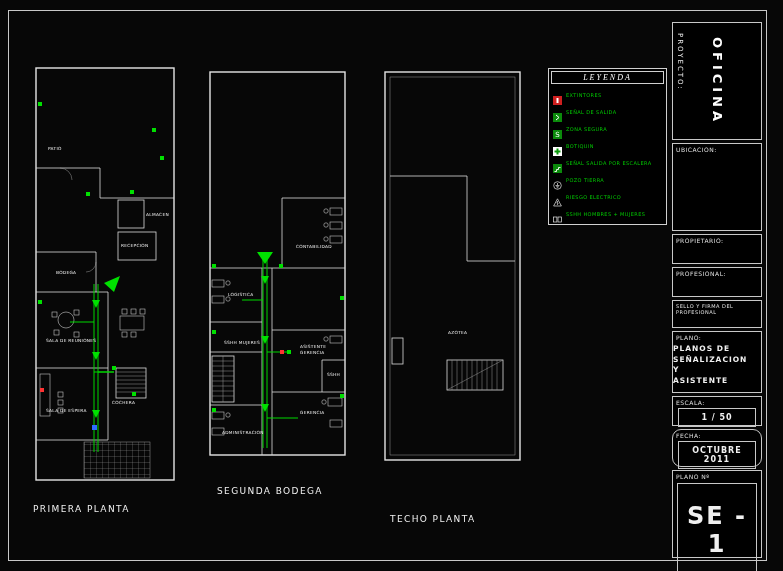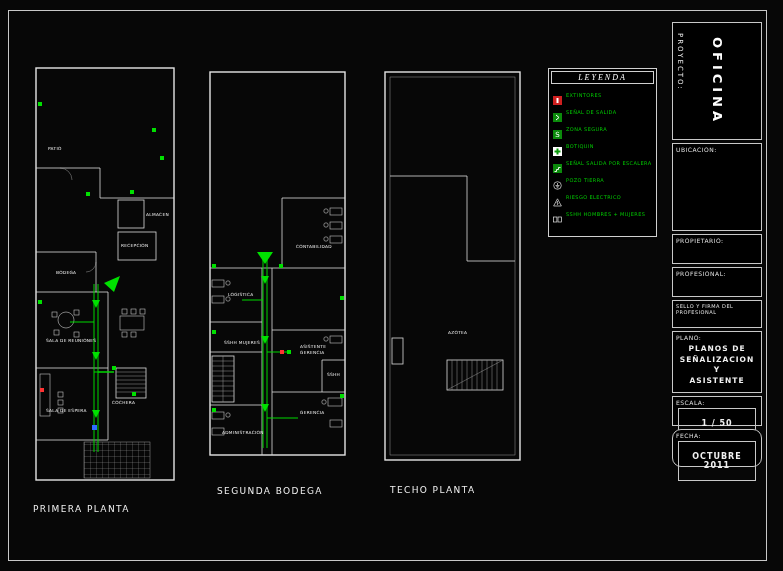--- a/index.html
+++ b/index.html
@@ -14,43 +14,43 @@
   .thin{stroke:#9a9a9a;stroke-width:0.5;fill:none;}
   .furn{stroke:#c8c8c8;stroke-width:0.6;fill:none;}
   .route{stroke:#00d800;stroke-width:1;fill:none;}
   .sign{fill:#00e000;}
   .danger{fill:#ff3232;}
   .roomlabel{fill:#f0f0f0;font-size:4.3px;letter-spacing:0.3px;font-family:"DejaVu Sans",sans-serif;}
 
   .caption{position:absolute;color:#f0f0f0;font-size:9px;letter-spacing:1.4px;white-space:nowrap;}
 
   
-  .legend{position:absolute;left:548px;top:68px;width:109px;border:1px solid #d0d0d0;background:#000;padding-bottom:14px;box-sizing:border-box;}
+  .legend{position:absolute;left:548px;top:68px;width:119px;border:1px solid #d0d0d0;background:#000;padding-bottom:2px;box-sizing:border-box;}
   .legend-header{margin:2px;border:1px solid #d0d0d0;color:#fff;font-style:italic;font-size:8px;letter-spacing:2px;text-align:center;padding:1px 0;font-family:"Liberation Serif",serif;}
   .legend-row{display:flex;align-items:center;gap:4px;padding:2px 4px;height:13px;}
   .licon{width:9px;height:9px;flex:0 0 9px;display:block;}
   .llabel{color:#00c800;font-size:5px;letter-spacing:0.4px;white-space:nowrap;}
 
   
   .titleblock{position:absolute;left:672px;top:22px;width:90px;}
   .tb-box{border:1px solid #c8c8c8;margin-bottom:3px;position:relative;color:#f0f0f0;background:#000;box-sizing:border-box;}
   .h-proyecto{height:118px;}
   .h-ubicacion{height:88px;}
   .h-prop{height:30px;}
   .h-prof{height:30px;}
   .h-sello{height:28px;}
   .h-plano{height:62px;}
   .h-escala{height:30px;}
   .h-fecha{height:38px;border-radius:9px;}
   .h-num{height:88px;}
   .tb-label{font-size:6px;padding:2px 3px;letter-spacing:0.5px;color:#e0e0e0;}
   .tb-vlabel{position:absolute;left:3px;top:10px;writing-mode:vertical-rl;font-size:7px;letter-spacing:2px;color:#eee;}
   .tb-vvalue{position:absolute;left:50%;top:50%;transform:translate(-50%,-50%);writing-mode:vertical-rl;font-size:13px;font-weight:bold;letter-spacing:4px;color:#fff;}
-  .tb-plano-text{text-align:center;font-size:7.5px;font-weight:bold;letter-spacing:1px;line-height:10.5px;margin-top:1px;}
-  .tb-inner{border:1px solid #c8c8c8;margin:0 5px 3px;text-align:center;font-size:8px;font-weight:bold;padding:10px 0;letter-spacing:1px;}
+  .tb-plano-text{font-size:7.5px;font-weight:bold;letter-spacing:1px;line-height:10.5px;margin-top:1px;}
+  .tb-inner{border:1px solid #c8c8c8;margin:0 5px 3px;text-align:center;font-size:8px;font-weight:bold;padding:4px 0;letter-spacing:1px;}
   .tb-num-inner{border:1px solid #c8c8c8;margin:1px 4px 4px;text-align:center;font-size:24px;font-weight:bold;letter-spacing:2px;padding:18px 0;}
 </style>
 </head>
 <body>
 
 <div class="sheet">
   <div class="page-border"></div>
 
   <svg class="plansvg" width="783" height="571" viewBox="0 0 783 571">
     <defs>
@@ -173,21 +173,21 @@
       <path class="wall2" d="M390,176 H467 M467,176 V261 M467,261 H515"></path>
       <rect class="wall2" x="392" y="338" width="11" height="26" fill="url(#hatchd)"></rect>
       <rect class="wall2" x="447" y="360" width="56" height="30"></rect>
       <path class="thin" d="M452,360 V390 M457,360 V390 M462,360 V390 M467,360 V390 M472,360 V390 M477,360 V390 M482,360 V390 M487,360 V390 M492,360 V390 M497,360 V390 M447,390 L503,360"></path>
       <text class="roomlabel" x="448" y="334">AZOTEA</text>
     </g>
   </svg>
 
   <div class="caption" style="left:33px;top:504px">PRIMERA PLANTA</div>
   <div class="caption" style="left:217px;top:486px">SEGUNDA BODEGA</div>
-  <div class="caption" style="left:390px;top:485px">TECHO PLANTA</div>
+  <div class="caption" style="left:390px;top:514px">TECHO PLANTA</div>
 
   <div class="legend">
     <div class="legend-header">LEYENDA</div>
 
     <div class="legend-row">
       <span class="licon"><svg width="9" height="9">
             <rect width="9" height="9" fill="#cf1f1f"></rect>
             <rect x="3.5" y="2" width="2" height="5" fill="#fff"></rect>
           </svg></span>
       <span class="llabel">EXTINTORES</span>
@@ -270,14 +270,18 @@
       </div>
     </div>
     <div class="tb-box h-escala">
       <div class="tb-label">ESCALA:</div>
       <div class="tb-inner">1 / 50</div>
     </div>
     <div class="tb-box h-fecha">
       <div class="tb-label">FECHA:</div>
       <div class="tb-inner">OCTUBRE 2011</div>
     </div>
+    <div class="tb-box h-num">
+      <div class="tb-label">PLANO Nº</div>
+      <div class="tb-num-inner">SE - 1</div>
+    </div>
   </div>
 </div>
 
 </body></html>

